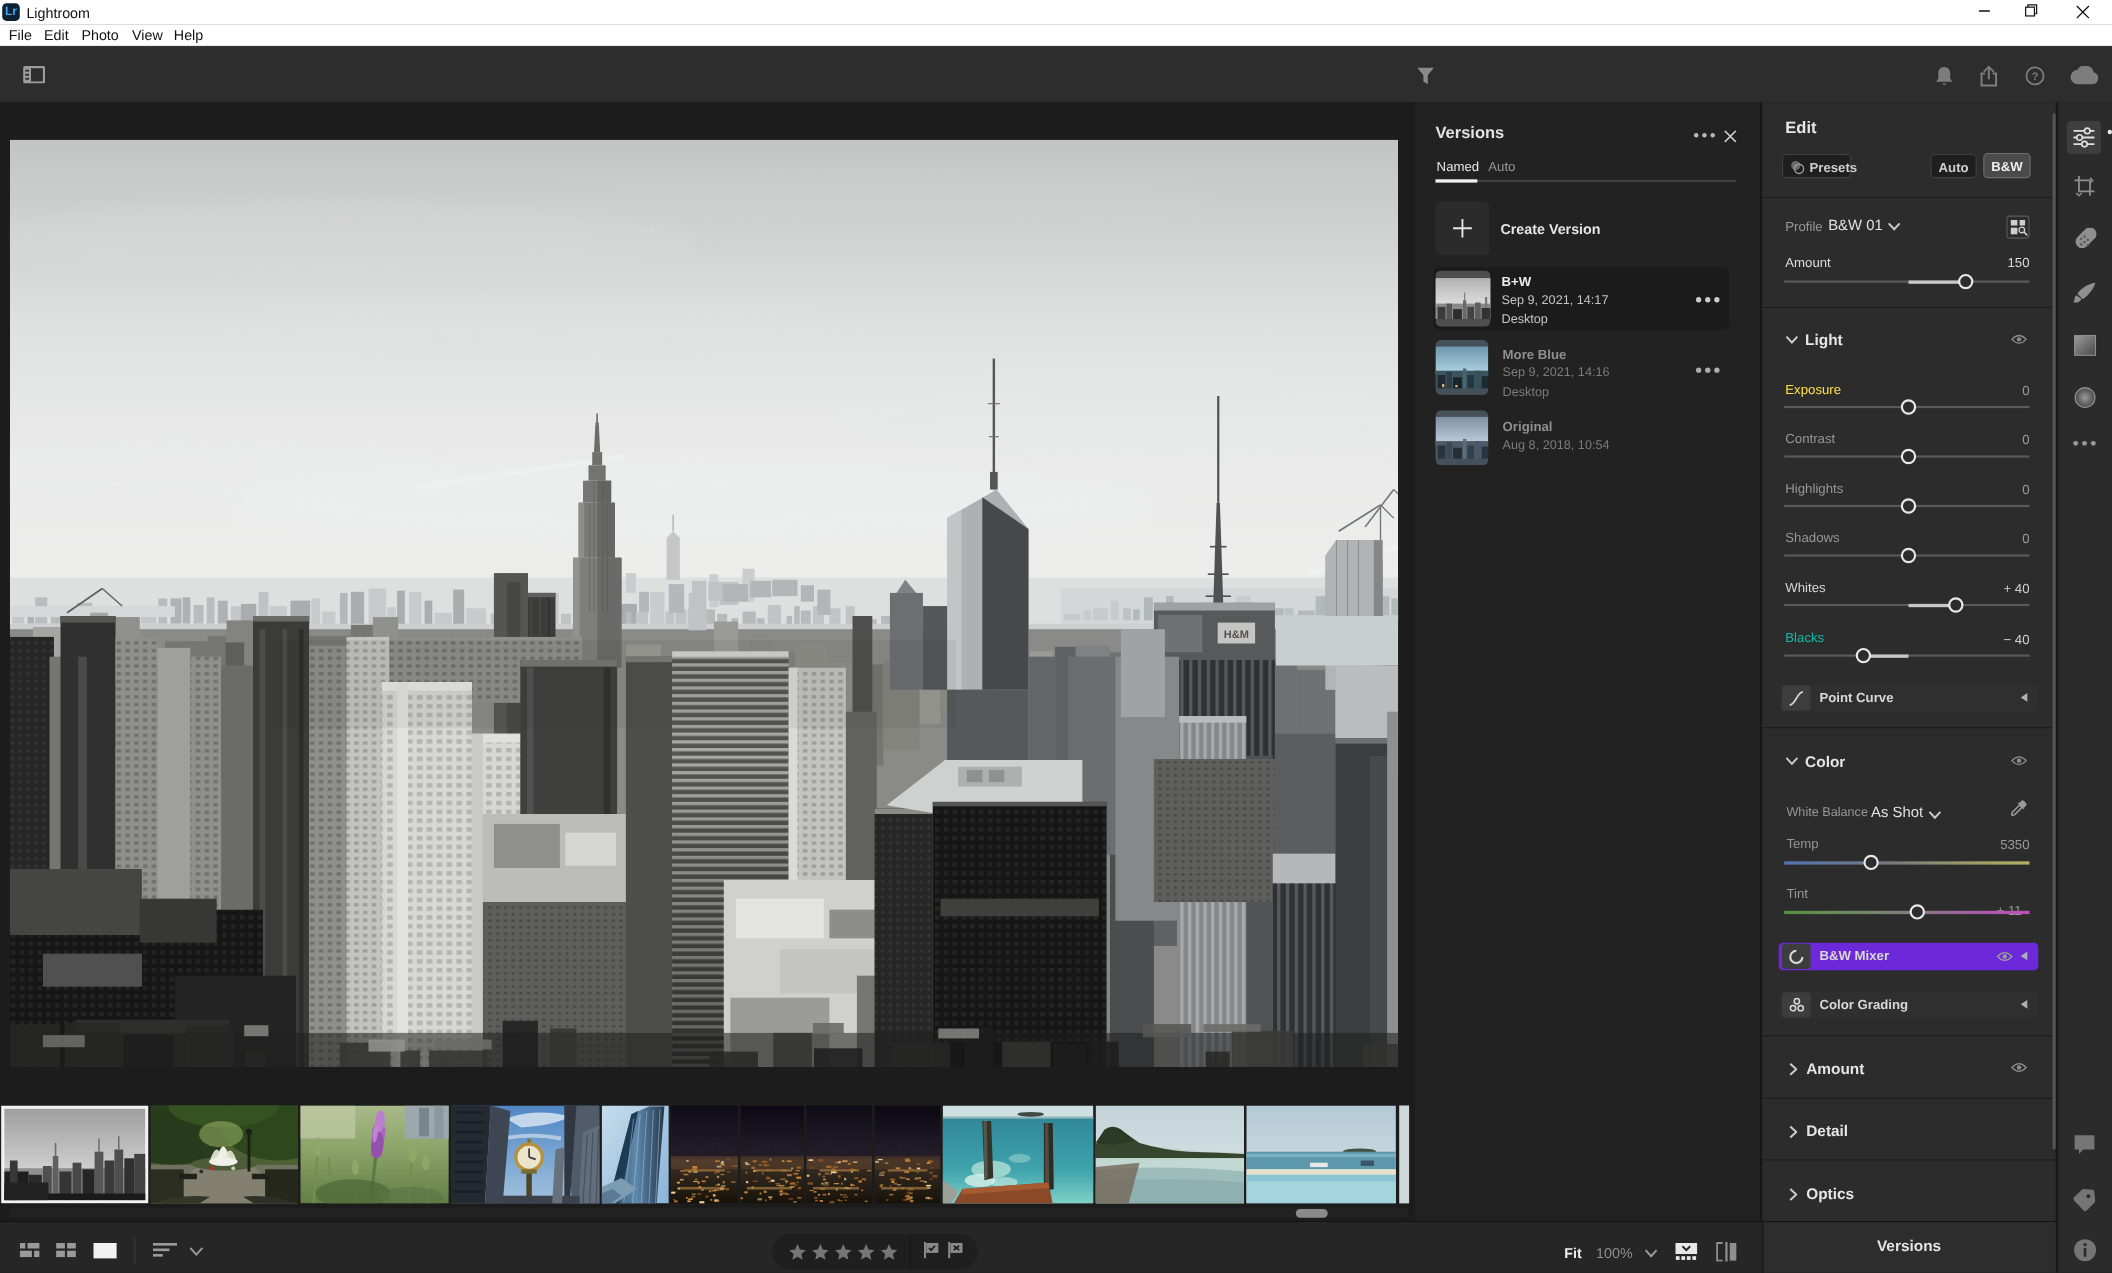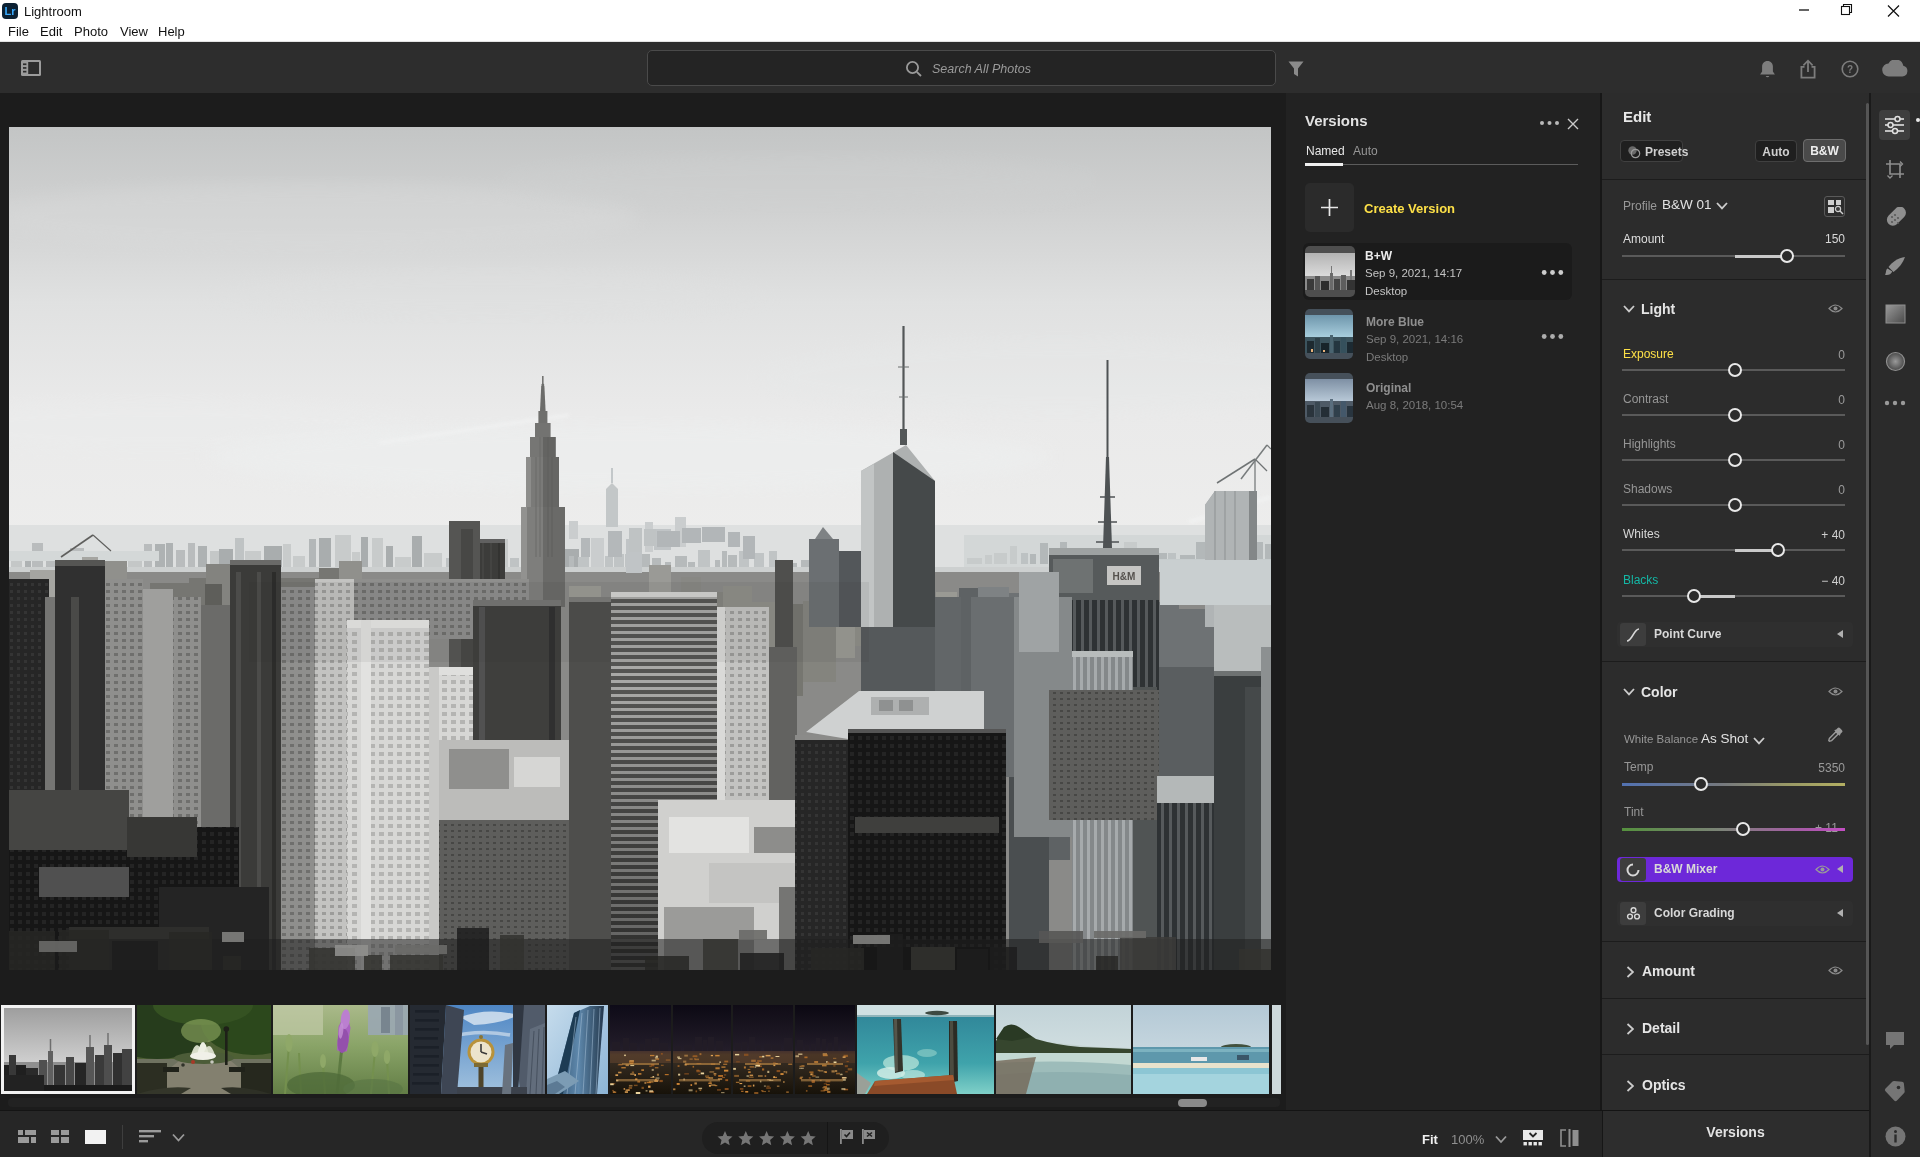--- a/index.html
+++ b/index.html
@@ -43,27 +43,20 @@
 </div>
 
 <div id="topbar">
   <svg class="abs" style="left:21px;top:18px;" width="20" height="16" viewBox="0 0 20 16">
     <rect x="0" y="0" width="20" height="16" rx="1.5" fill="#9c9c9c"></rect>
     <rect x="7.2" y="2" width="10.8" height="12" fill="#2d2d2d"></rect>
     <rect x="2" y="3.4" width="3.4" height="1.7" fill="#2d2d2d"></rect>
     <rect x="2" y="7.1" width="3.4" height="1.7" fill="#2d2d2d"></rect>
     <rect x="2" y="10.8" width="3.4" height="1.7" fill="#2d2d2d"></rect>
   </svg>
-  <div class="abs" style="left:647px;top:8px;width:629px;height:36px;background:#242424;border:1px solid #4a4a4a;border-radius:5px;">
-    <svg class="abs" style="left:257px;top:9px;" width="18" height="18" viewBox="0 0 18 18">
-      <circle cx="7.5" cy="7.5" r="5.6" fill="none" stroke="#9a9a9a" stroke-width="1.8"></circle>
-      <line x1="11.8" y1="11.8" x2="16" y2="16" stroke="#9a9a9a" stroke-width="1.8"></line>
-    </svg>
-    <div class="abs" style="left:284px;top:11px;color:#9a9a9a;font-size:12.5px;font-style:italic;">Search All Photos</div>
-  </div>
   <svg class="abs" style="left:1288px;top:19px;" width="16" height="16" viewBox="0 0 16 16">
     <path d="M0.5 0.5 h15 l-5.5 7 v8 l-4-2.5 v-5.5 z" fill="#8a8a8a"></path>
   </svg>
 
   <svg class="abs" style="left:1759px;top:18px;" width="17" height="19" viewBox="0 0 17 19">
     <path d="M8.5 1 c-3.4 0 -5.4 2.6 -5.4 5.6 v4.8 l-2 3 h14.8 l-2-3 V6.6 c0-3-2-5.6-5.4-5.6z" fill="#7d7d7d"></path>
     <path d="M6.7 16 a1.9 1.9 0 0 0 3.6 0z" fill="#7d7d7d"></path>
   </svg>
   <svg class="abs" style="left:1799px;top:17px;" width="18" height="20" viewBox="0 0 18 20">
     <path d="M1.5 7 h4 v1.8 h-2.2 v9 h11.4 v-9 h-2.2 V7 h4 v12.6 H1.5z" fill="#7d7d7d"></path>
@@ -1059,21 +1052,21 @@
   <div class="abs" style="left:20px;top:51px;color:#e8e8e8;font-size:12px;">Named</div>
   <div class="abs" style="left:67px;top:51px;color:#969696;font-size:12px;">Auto</div>
   <div class="abs" style="left:19px;top:71px;width:273px;height:1px;background:#5c5c5c;"></div>
   <div class="abs" style="left:19px;top:70px;width:38px;height:3px;background:#f0f0f0;"></div>
 
   <div class="abs" style="left:19px;top:90px;width:49px;height:49px;background:#2b2b2b;border-radius:5px;">
     <svg class="abs" style="left:14px;top:14px;" width="21" height="21" viewBox="0 0 21 21">
       <path d="M10.5 2 V19 M2 10.5 H19" stroke="#e8e8e8" stroke-width="1.7"></path>
     </svg>
   </div>
-  <div class="abs" style="left:78px;top:108px;color:#fde047;font-size:13px;font-weight:bold;">Create Version</div>
+  <div class="abs" style="left:78px;top:108px;color:#e5e5e5;font-size:13px;font-weight:bold;">Create Version</div>
 
   <div class="abs" style="left:17px;top:150px;width:269px;height:57px;background:#1b1b1b;border-radius:6px;"></div>
   <svg class="abs" style="left:19px;top:153px;border-radius:5px;" width="50" height="51" viewBox="0 0 50 51">
     <rect width="50" height="51" fill="#4e4e4e"></rect>
     <rect y="7" width="50" height="37" fill="#bdbdbd"></rect>
     <linearGradient id="vt1" x1="0" y1="0" x2="0" y2="1">
       <stop offset="0" stop-color="#b3b3b3"></stop>
         <stop offset="1" stop-color="#e0e0e0"></stop>
     </linearGradient>
     <rect y="7" width="50" height="26" fill="url(#vt1)"></rect>

